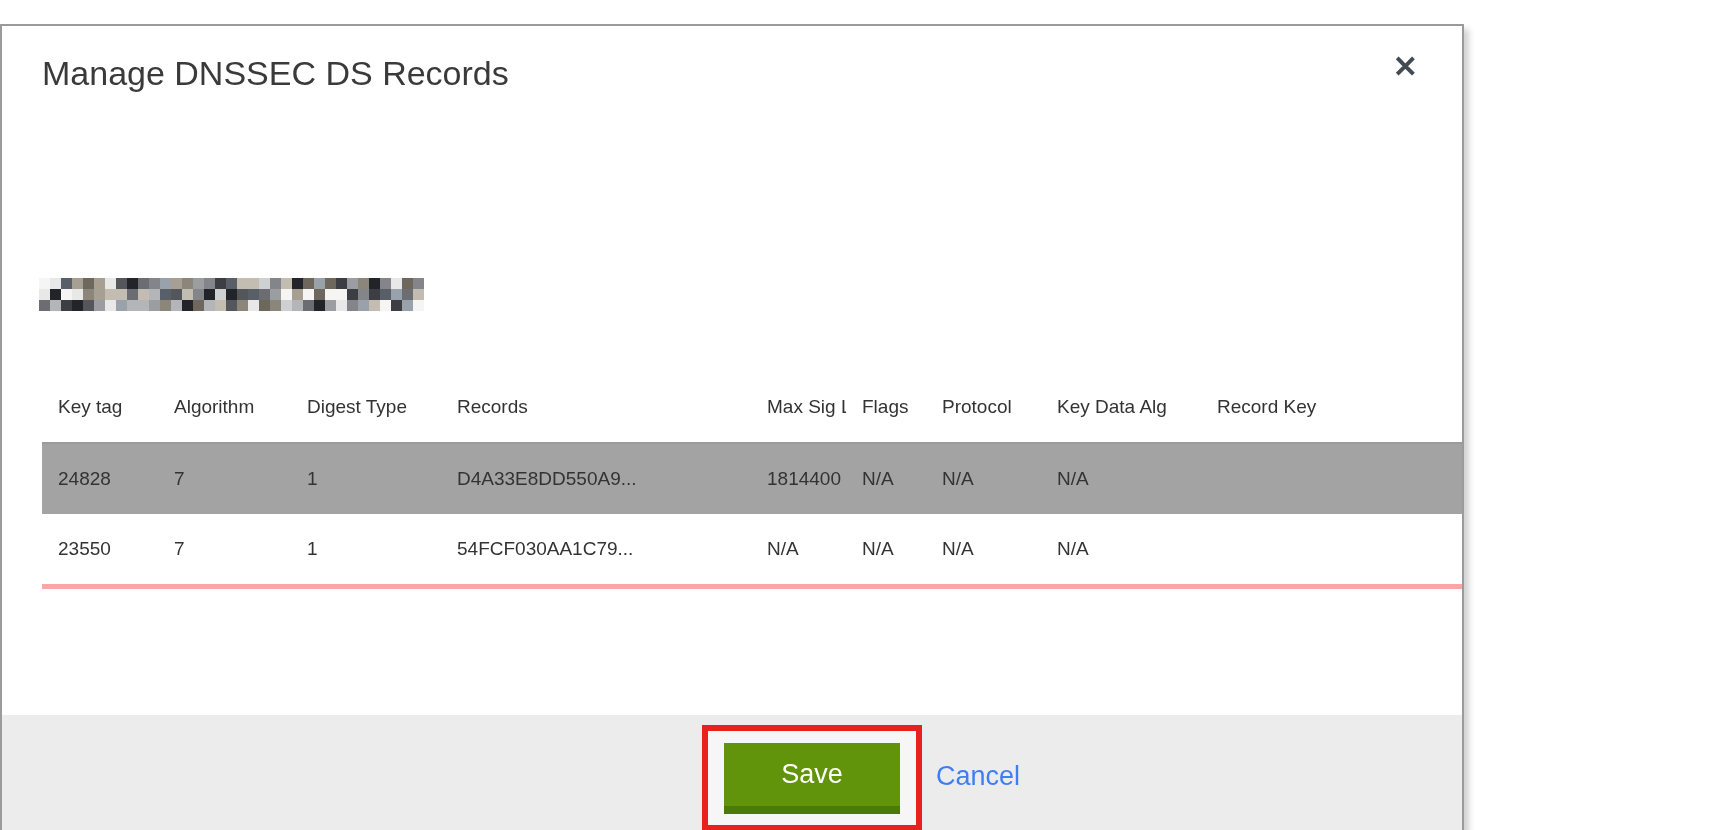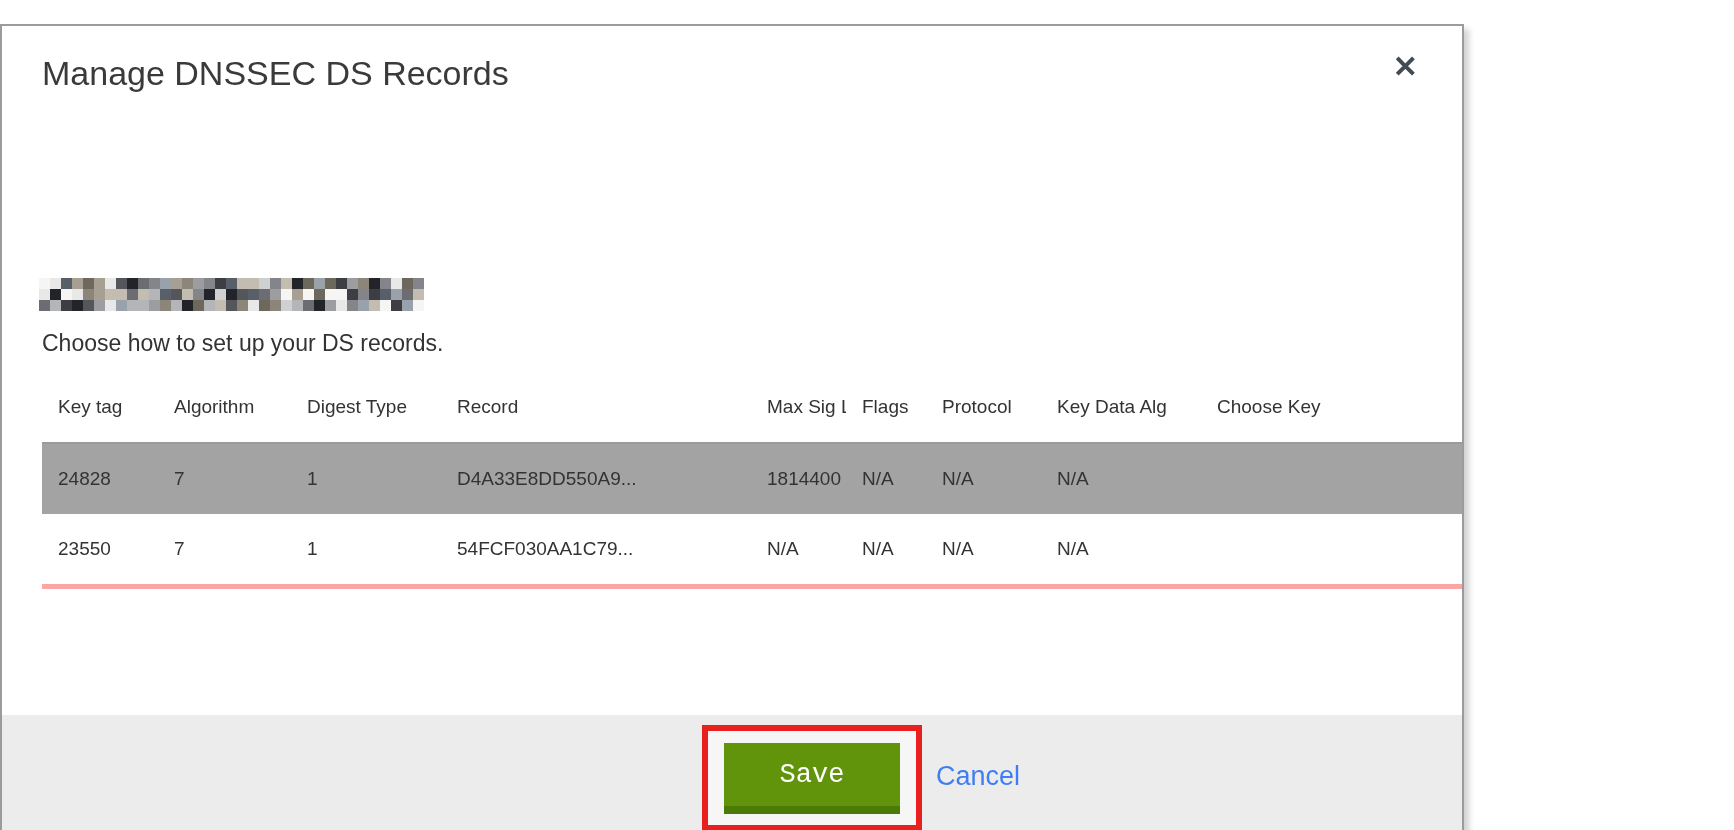--- a/index.html
+++ b/index.html
@@ -95,21 +95,21 @@
 
   .save-btn {
     display:block;
     margin:12px auto 0;
     width:176px; height:71px;
     box-sizing:border-box;
     background:#61940a;
     border:none;
     border-bottom:8px solid #4c7a06;
     color:#ffffff;
-    font-size:27px; font-family:Liberation Mono, monospace;
+    font-size:27px; font-family:Liberation Sans, sans-serif;
     cursor:pointer;
   }
 
   .cancel-link {
     position:absolute; left:934px; top:46px;
     font-size:27px; color:#3f7ef2;
     text-decoration:none; cursor:pointer;
   }
 </style>
 </head>
@@ -222,46 +222,45 @@
       <i style="background: rgb(232, 232, 233);"></i>
       <i style="background: rgb(131, 133, 138);"></i>
       <i style="background: rgb(153, 161, 171);"></i>
       <i style="background: rgb(195, 188, 176);"></i>
       <i style="background: rgb(246, 245, 243);"></i>
       <i style="background: rgb(60, 62, 68);"></i>
       <i style="background: rgb(153, 161, 171);"></i>
       <i style="background: rgb(246, 245, 243);"></i>
     </div>
 
-  <p class="instruction">Choose how to set up your DS records.</p>
 
   <table class="ds-table">
     <colgroup>
       <col style="width:116px">
         <col style="width:133px">
         <col style="width:150px">
       <col style="width:310px">
         <col style="width:95px">
         <col style="width:80px">
       <col style="width:115px">
         <col style="width:160px">
         <col style="width:231px">
       <col style="width:215px">
     </colgroup>
     <thead>
       <tr>
         <th>Key tag</th>
         <th>Algorithm</th>
         <th>Digest Type</th>
-        <th>Record</th>
+        <th>Records</th>
         <th>Max Sig Life</th>
         <th>Flags</th>
         <th>Protocol</th>
         <th>Key Data Alg</th>
-        <th>Choose Key</th>
+        <th>Record Key</th>
         <th></th>
       </tr>
     </thead>
     <tbody>
       <tr class="shaded">
         <td>24828</td>
         <td>7</td>
         <td>1</td>
         <td>D4A33E8DD550A9...</td>
         <td>1814400</td>

